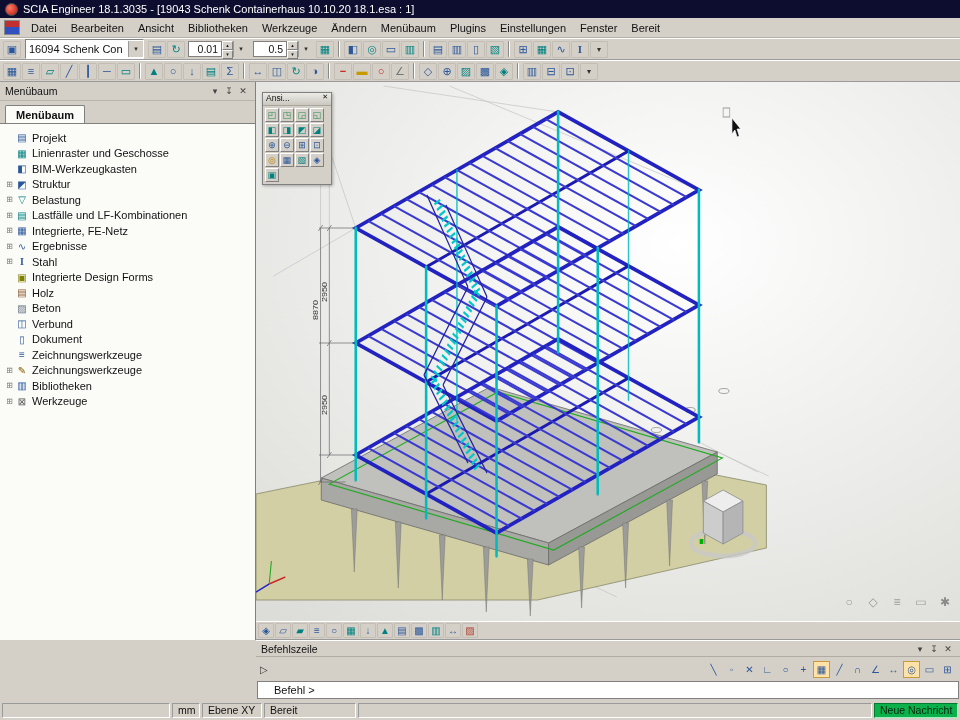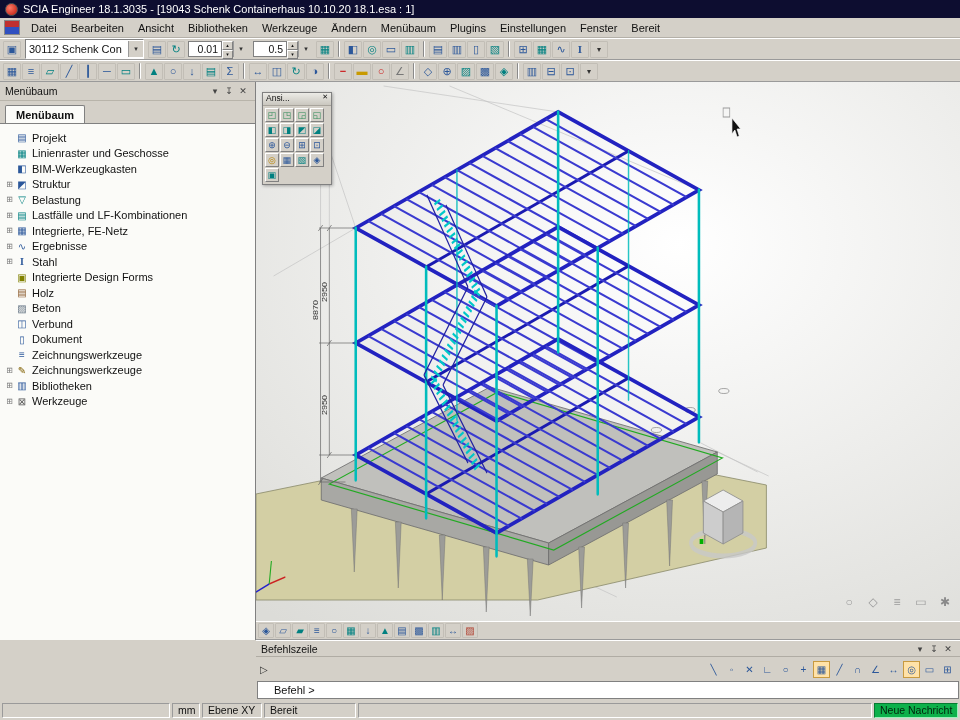--- a/index.html
+++ b/index.html
@@ -110,21 +110,21 @@
     
       <span class="menu-item">Bereit</span>
     </div>
 </div>
 
 <div id="tb1" class="bar3d">
   <div class="rep">
     
   <span class="tbi" style="color:#2b579a">▣</span></div>
   <div class="combo">
-    <span class="combo-text">30112 Schenk Con</span>
+    <span class="combo-text">16094 Schenk Con</span>
     <span class="combo-btn">▾</span>
   </div>
   <div class="rep">
     
   <span class="tbi" style="color:#2b579a">▤</span><span class="tbi" style="color:#008080">↻</span></div>
   <div class="numfield">
     <span class="numval">0.01</span>
     <span class="spincol">
       <span>▴</span>
       <span>▾</span>

